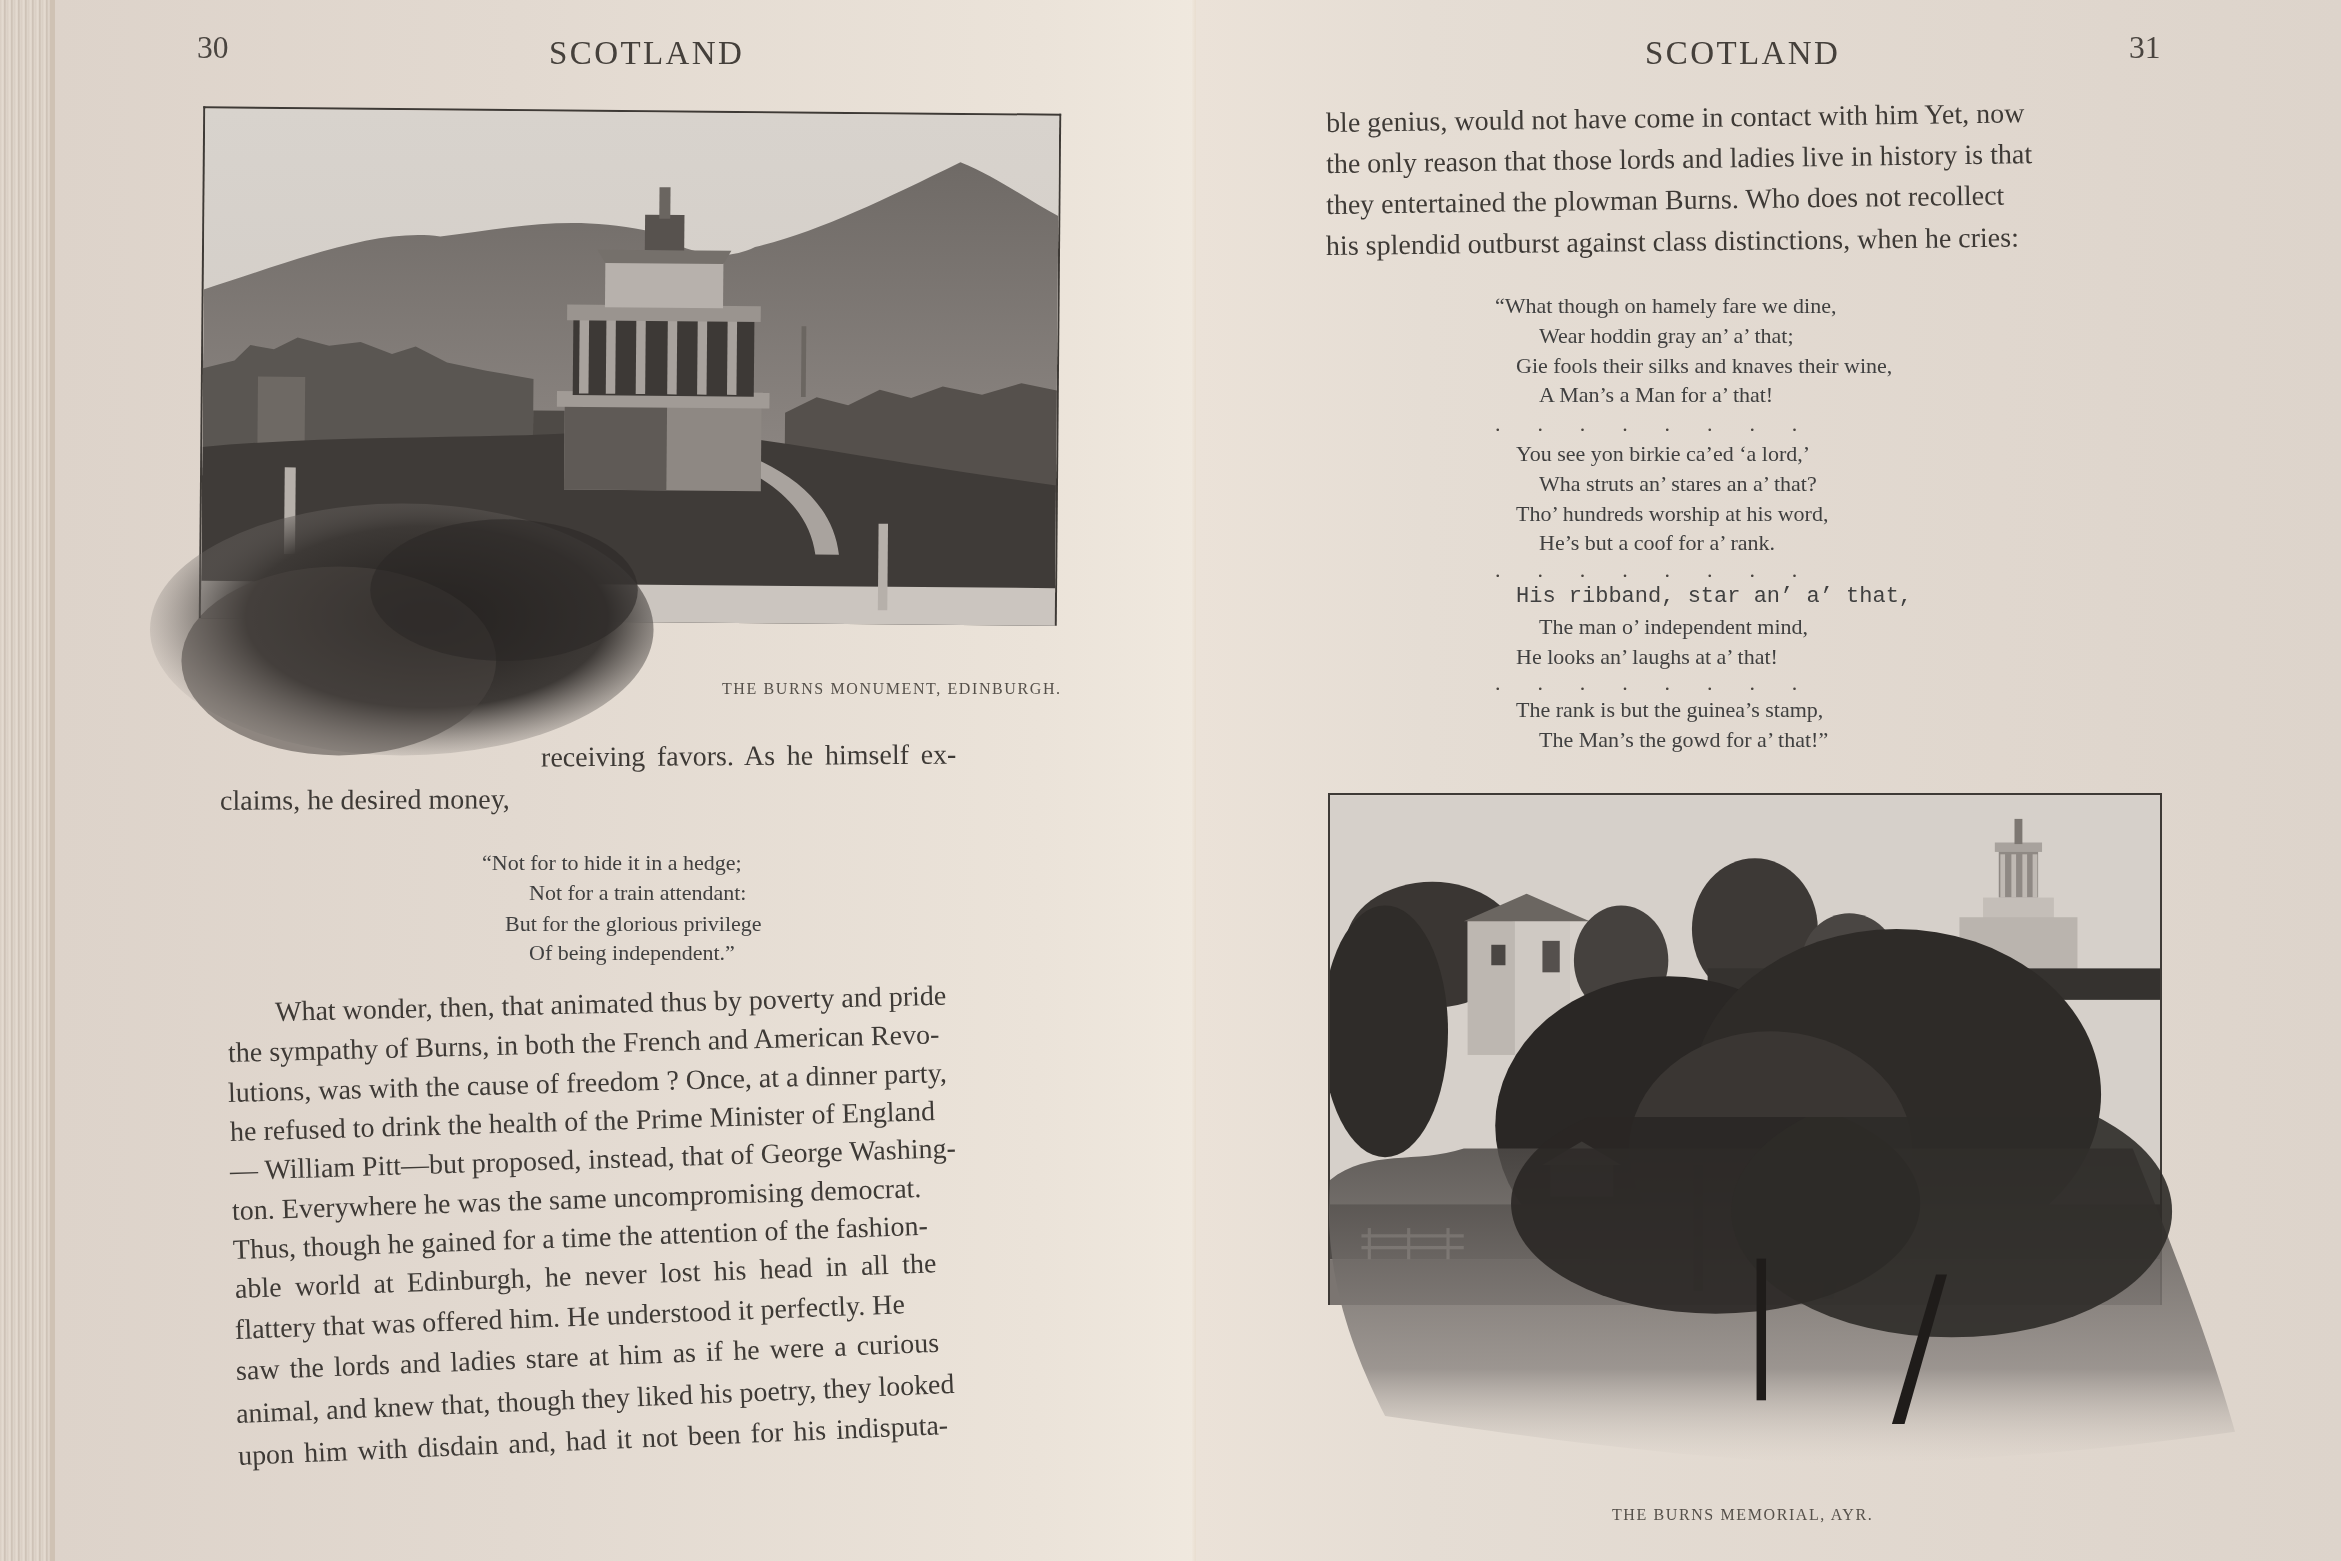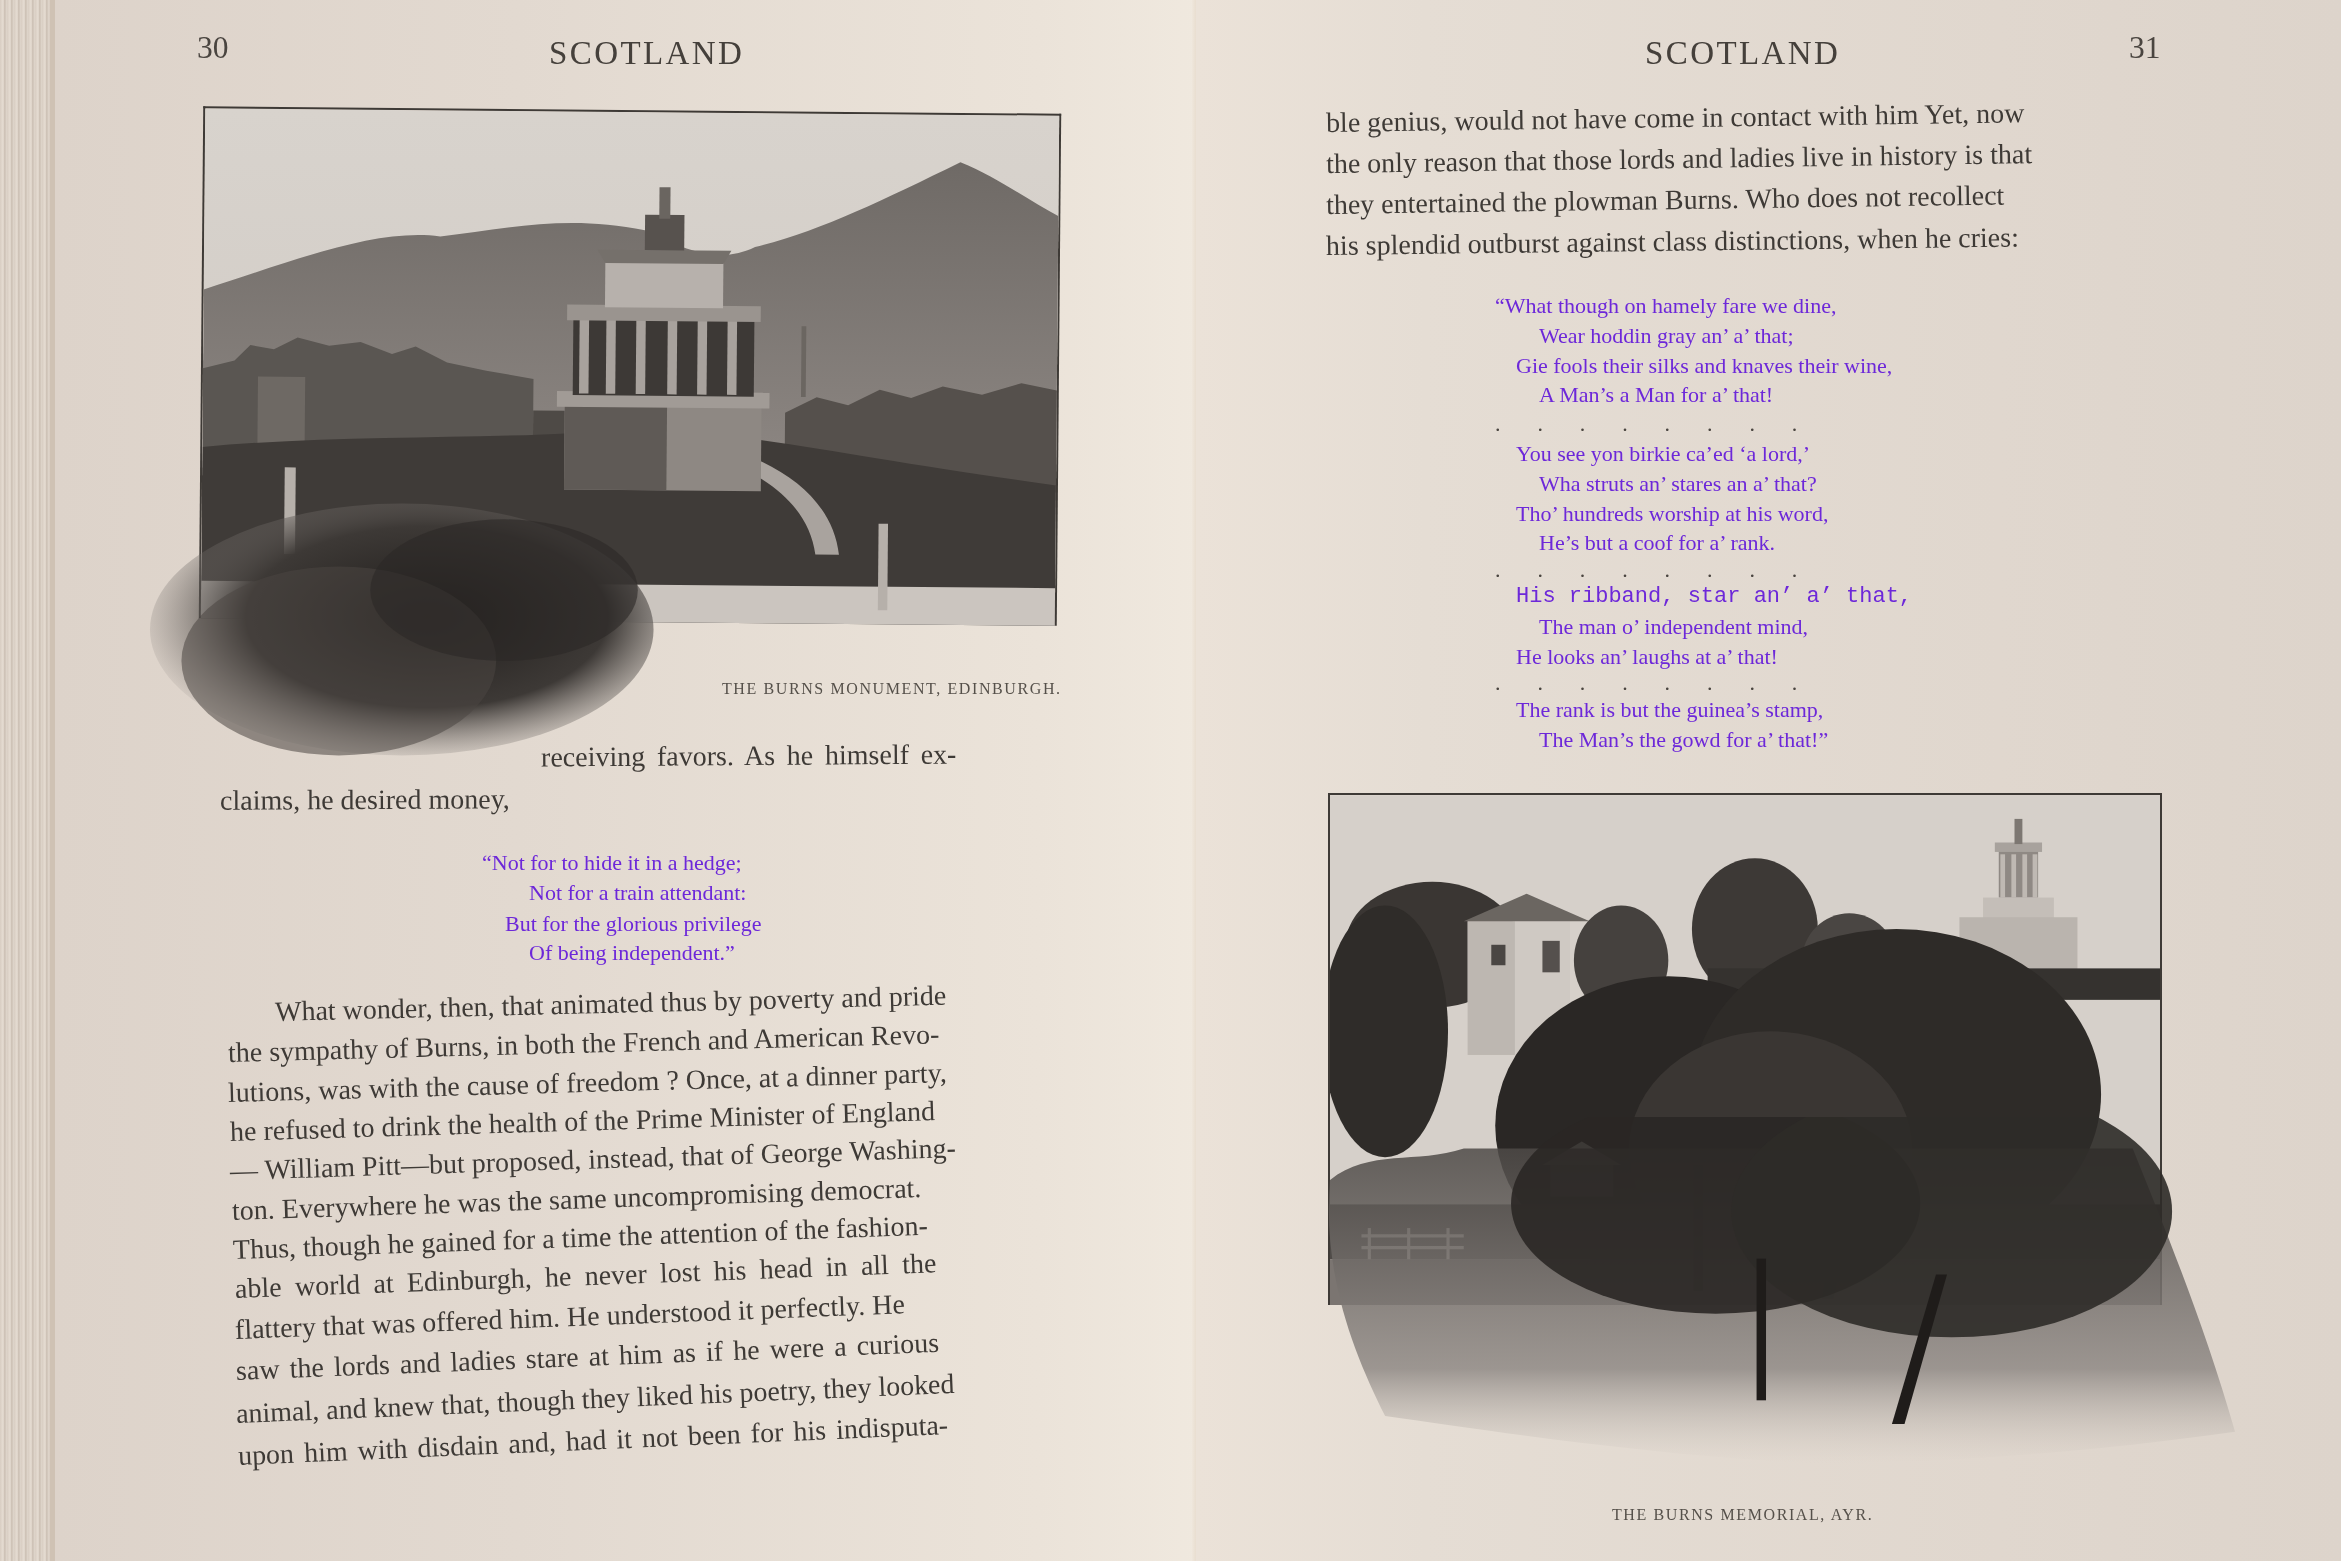--- a/index.html
+++ b/index.html
@@ -18,21 +18,21 @@
     background: linear-gradient(90deg, #ddd3ca 0%, #e2d9d0 40%, #ebe3d9 85%, #f0e9df 100%); }
   .page-right { left: 1196px; width: 1146px;
     background: linear-gradient(90deg, #ebe2d8 0%, #e5ddd4 20%, #e0d7ce 70%, #ddd4cb 100%); }
   .gutter { position: absolute; left: 1192px; top: 0; width: 11px; height: 1561px;
     background: linear-gradient(90deg, #efe7dc, #e6dacb 50%, #ede3d7); }
 
   .folio { position: absolute; font-size: 31.5px; color: #4a4540; }
   .running-head { position: absolute; font-size: 33px; letter-spacing: 2.4px; color: #45403b; }
 
   .line { position: absolute; white-space: nowrap; font-size: 28px; color: #3e3a36; }
-  .verse { position: absolute; white-space: nowrap; font-size: 22px; color: #6d28d9; }
+  .verse { position: absolute; white-space: nowrap; font-size: 22px; color: #404040; }
   .dots { position: absolute; white-space: nowrap; font-size: 22px; letter-spacing: 15.7px; color: #4a4540; }
   .caption { position: absolute; white-space: nowrap; font-size: 16px; letter-spacing: 1.6px; color: #55504a; text-transform: uppercase; }
 
   .plate { position: absolute; overflow: hidden; border: 2.4px solid #3e3a36; }
   .plate svg { position: absolute; left: 0; top: 0; }
   .vignette { position: absolute; }
 </style>
 </head>
 <body>
 

